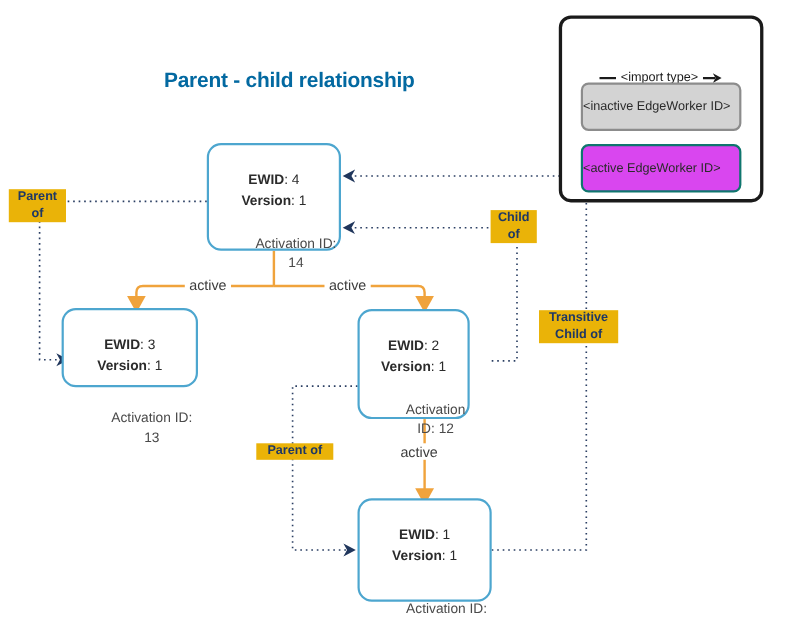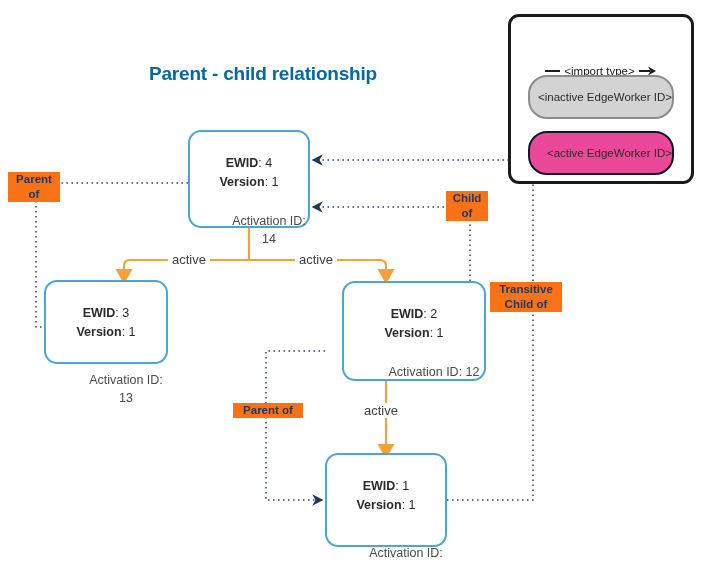--- a/index.html
+++ b/index.html
@@ -68,21 +68,21 @@
     color: #3c3c3c;
     background: #ffffff;
     padding: 0 4px;
     white-space: nowrap;
   }
   .rlabel {
     position: absolute;
     font-size: 11.5px;
     font-weight: bold;
     color: #1f3864;
-    background: #f97316;
+    background: #eab308;
     text-align: center;
     line-height: 15px;
     white-space: nowrap;
   }
 
   
   .legend {
     position: absolute;
     left: 508px;
     top: 14px;
@@ -112,36 +112,36 @@
     height: 0;
     border-top: 2px solid #1b1b1b;
   }
   .legend-arrowhead { display: inline-block; line-height: 0; }
   .legend-chip {
     position: absolute;
     box-sizing: border-box;
     width: 146px;
     height: 44px;
     left: 17px;
-    border-radius: 19px;
+    border-radius: 7px;
     display: flex;
     align-items: center;
-    justify-content: flex-end;
+    justify-content: flex-start;
     font-size: 11.5px;
   }
   .chip-inactive {
     top: 58px;
     background: #d3d3d3;
     border: 2px solid #8c8c8c;
     color: #2b2b2b;
   }
   .chip-active {
     top: 114px;
-    background: #ec4899;
-    border: 2px solid #0f172a;
+    background: #d946ef;
+    border: 2px solid #0f766e;
     color: #2b2b2b;
   }
 </style>
 </head>
 <body>
 
 <div id="canvas">
 
   <svg id="edges" viewBox="0 0 720 564" width="720" height="564">
     <defs>
@@ -187,31 +187,31 @@
   <div class="node two-line" style="left:188px; top:130px; width:122px; height:98px;">
     <div class="head">
       <div><b>EWID</b><span>:&nbsp;</span><span>4</span></div>
       <div><b>Version</b><span>:&nbsp;</span><span>1</span></div>
     </div>
     <div class="body">
       <div>Activation ID: 14</div>
     </div>
   </div>
 
-  <div class="node one-line" style="left:44px; top:280px; width:124px; height:84px;">
+  <div class="node one-line" style="left:56px; top:280px; width:124px; height:72px;">
     <div class="head">
       <div><b>EWID</b><span>:&nbsp;</span><span>3</span></div>
       <div><b>Version</b><span>:&nbsp;</span><span>1</span></div>
     </div>
     <div class="body">
       <div>Activation ID: 13</div>
     </div>
   </div>
 
-  <div class="node two-line" style="left:342px; top:281px; width:144px; height:100px;">
+  <div class="node two-line" style="left:325px; top:281px; width:102px; height:100px;">
     <div class="head">
       <div><b>EWID</b><span>:&nbsp;</span><span>2</span></div>
       <div><b>Version</b><span>:&nbsp;</span><span>1</span></div>
     </div>
     <div class="body">
       <div>Activation ID: 12</div>
     </div>
   </div>
 
   <div class="node one-line" style="left:325px; top:453px; width:122px; height:94px;">

